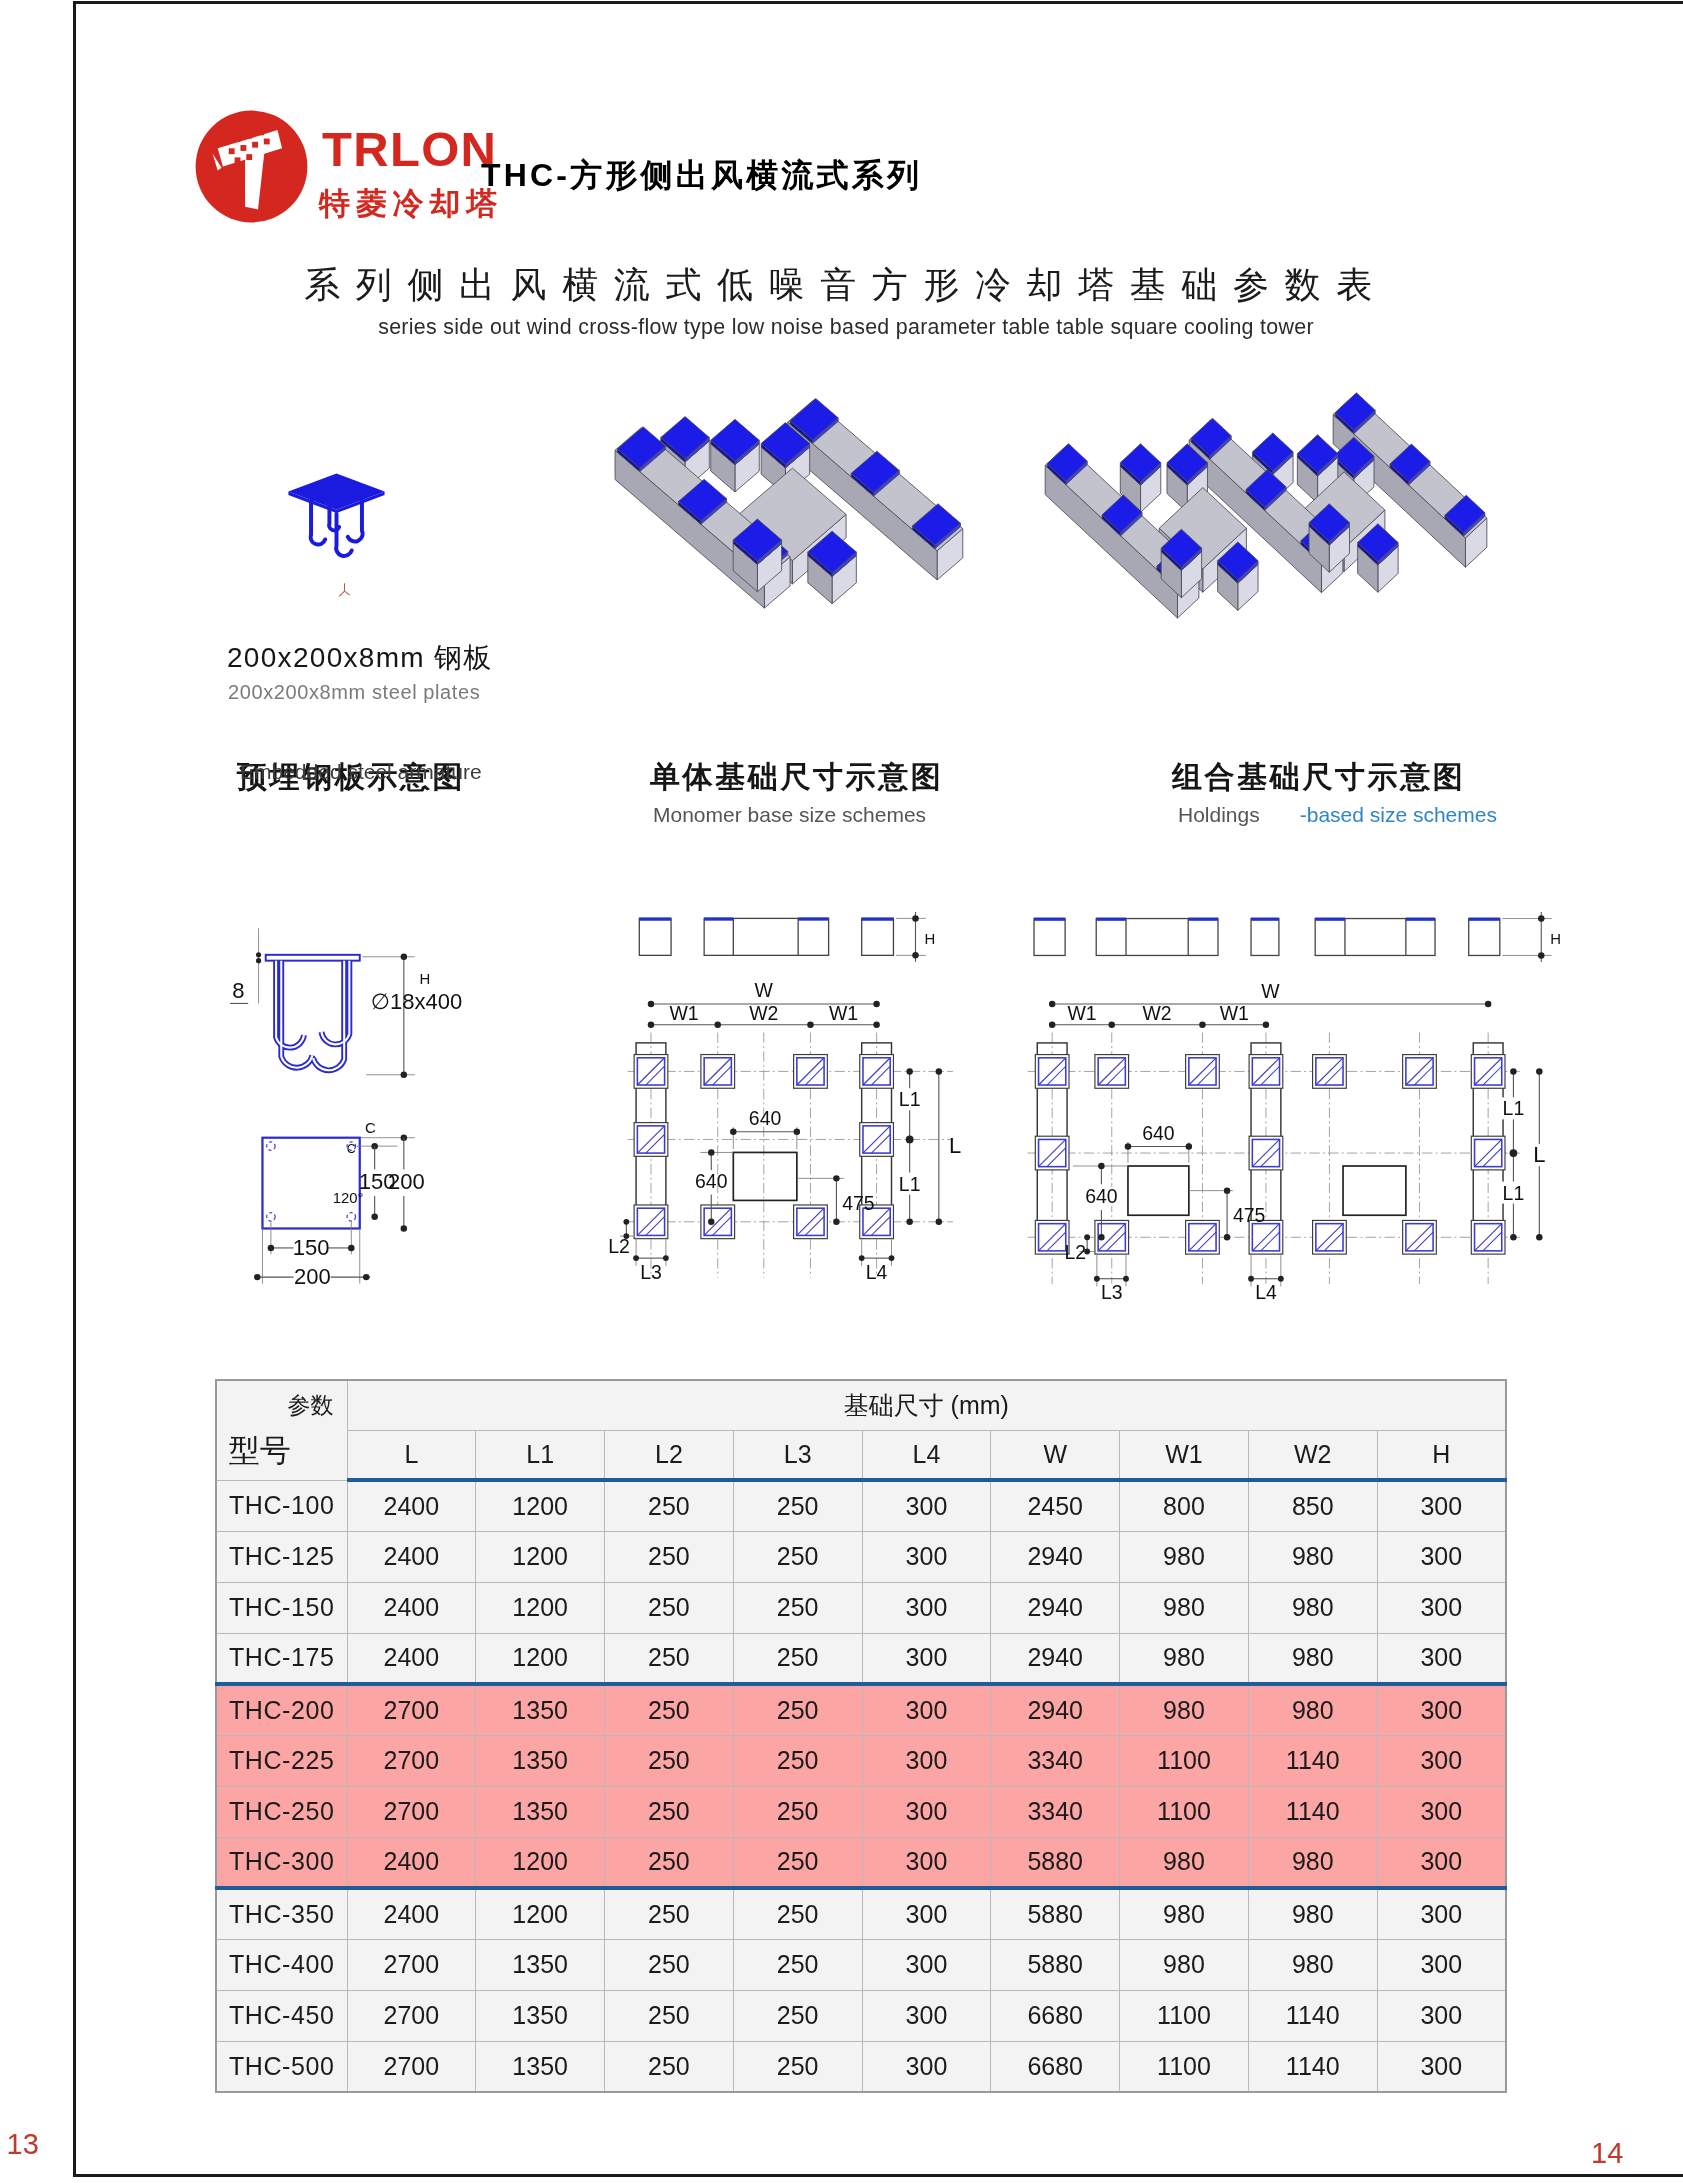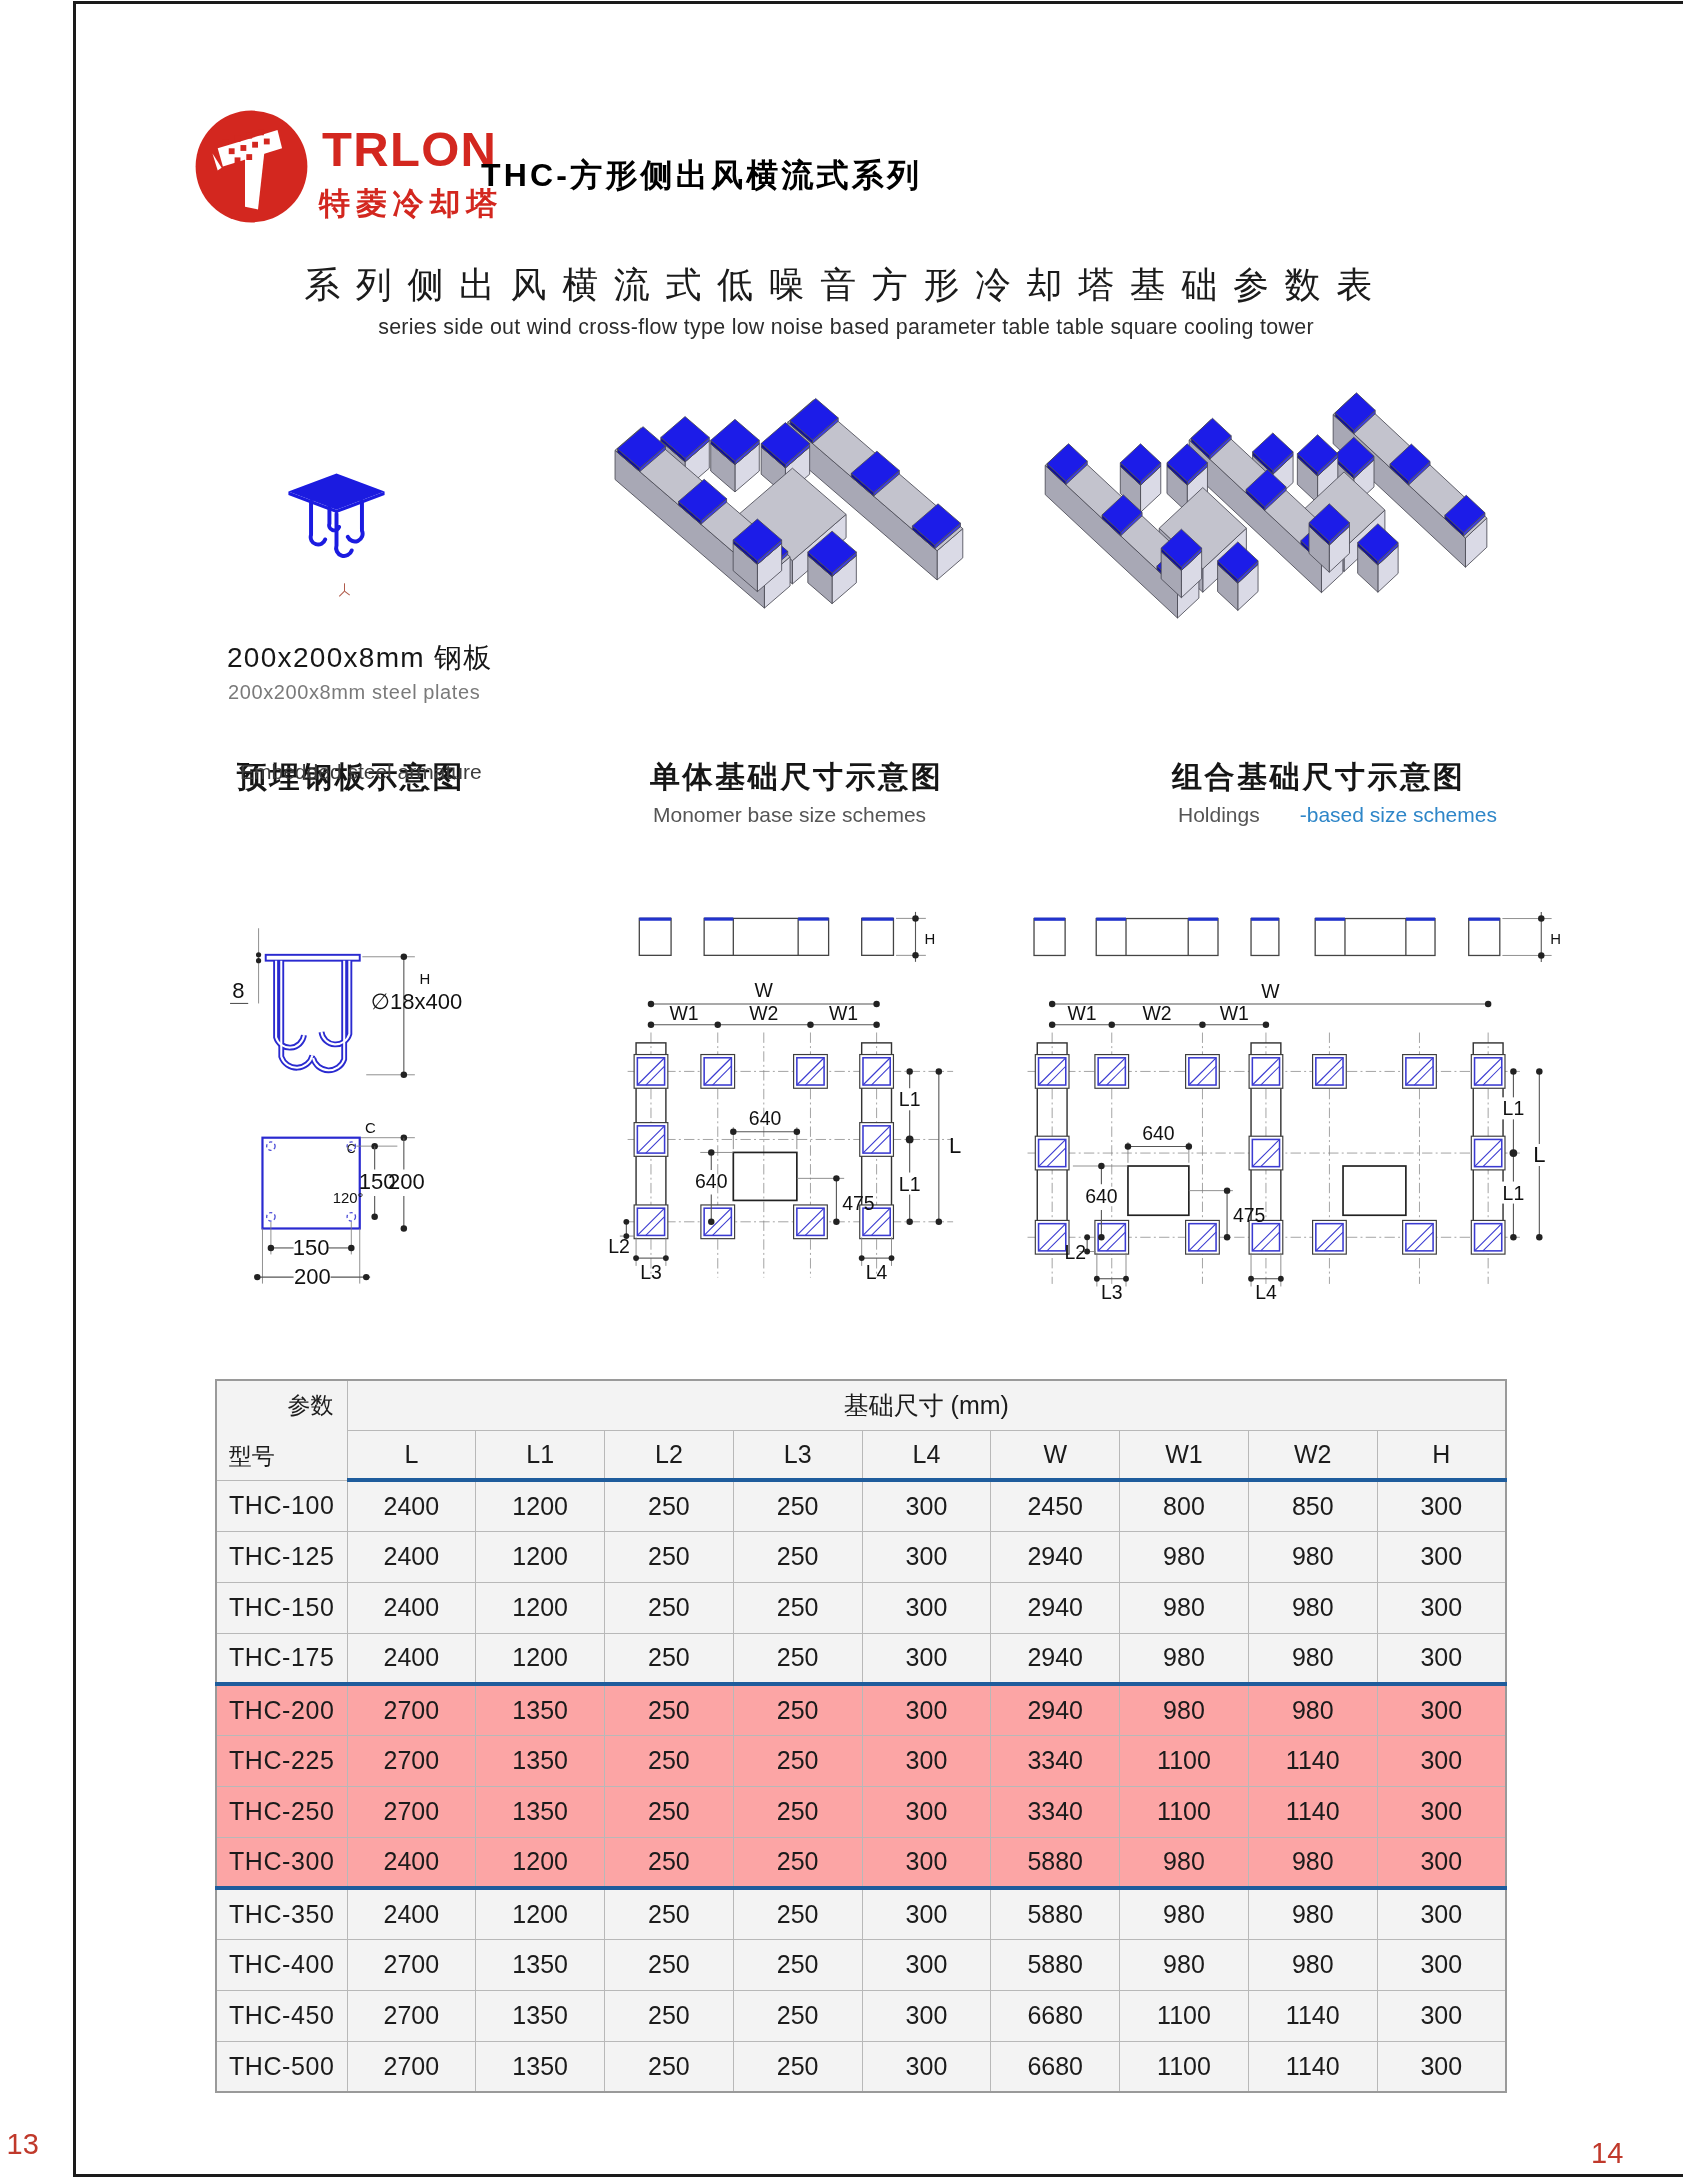--- a/index.html
+++ b/index.html
@@ -40,21 +40,21 @@
                 font-size:25px;color:#1b1b1b;padding:0;background:#f3f3f3;}
   .thc-table .hrow1 td{height:49px;}
   .thc-table .hrow2 td{height:47px;border-bottom:4.5px solid #1e5c9c;}
   .thc-table tbody tr{height:51px;}
   .thc-table tbody tr.band td{background:#fca5a5;}
   .thc-table tbody tr.sep td{border-top:4.5px solid #1e5c9c;}
   .thc-table{border:2.6px solid #9a9a9a;}
   .corner{position:relative;
     background:linear-gradient(to bottom right,#f3f3f3 calc(50% - 1.3px),#9b9b9b calc(50% - 1.3px),#9b9b9b calc(50% + 1.3px),#f3f3f3 calc(50% + 1.3px));}
   .corner .c-top{position:absolute;top:9px;right:13px;font-size:23px;}
-  .corner .c-bot{position:absolute;bottom:7.8px;left:11.7px;font-size:23px;}
+  .corner .c-bot{position:absolute;bottom:7.8px;left:11.7px;font-size:31px;}
   .model{font-size:23px;letter-spacing:0.6px;}
 
   .pageno{font-size:29px;color:#c0392b;}
 </style>
 </head>
 <body>
 
 <div class="page">
 
   <div class="frame"></div>

